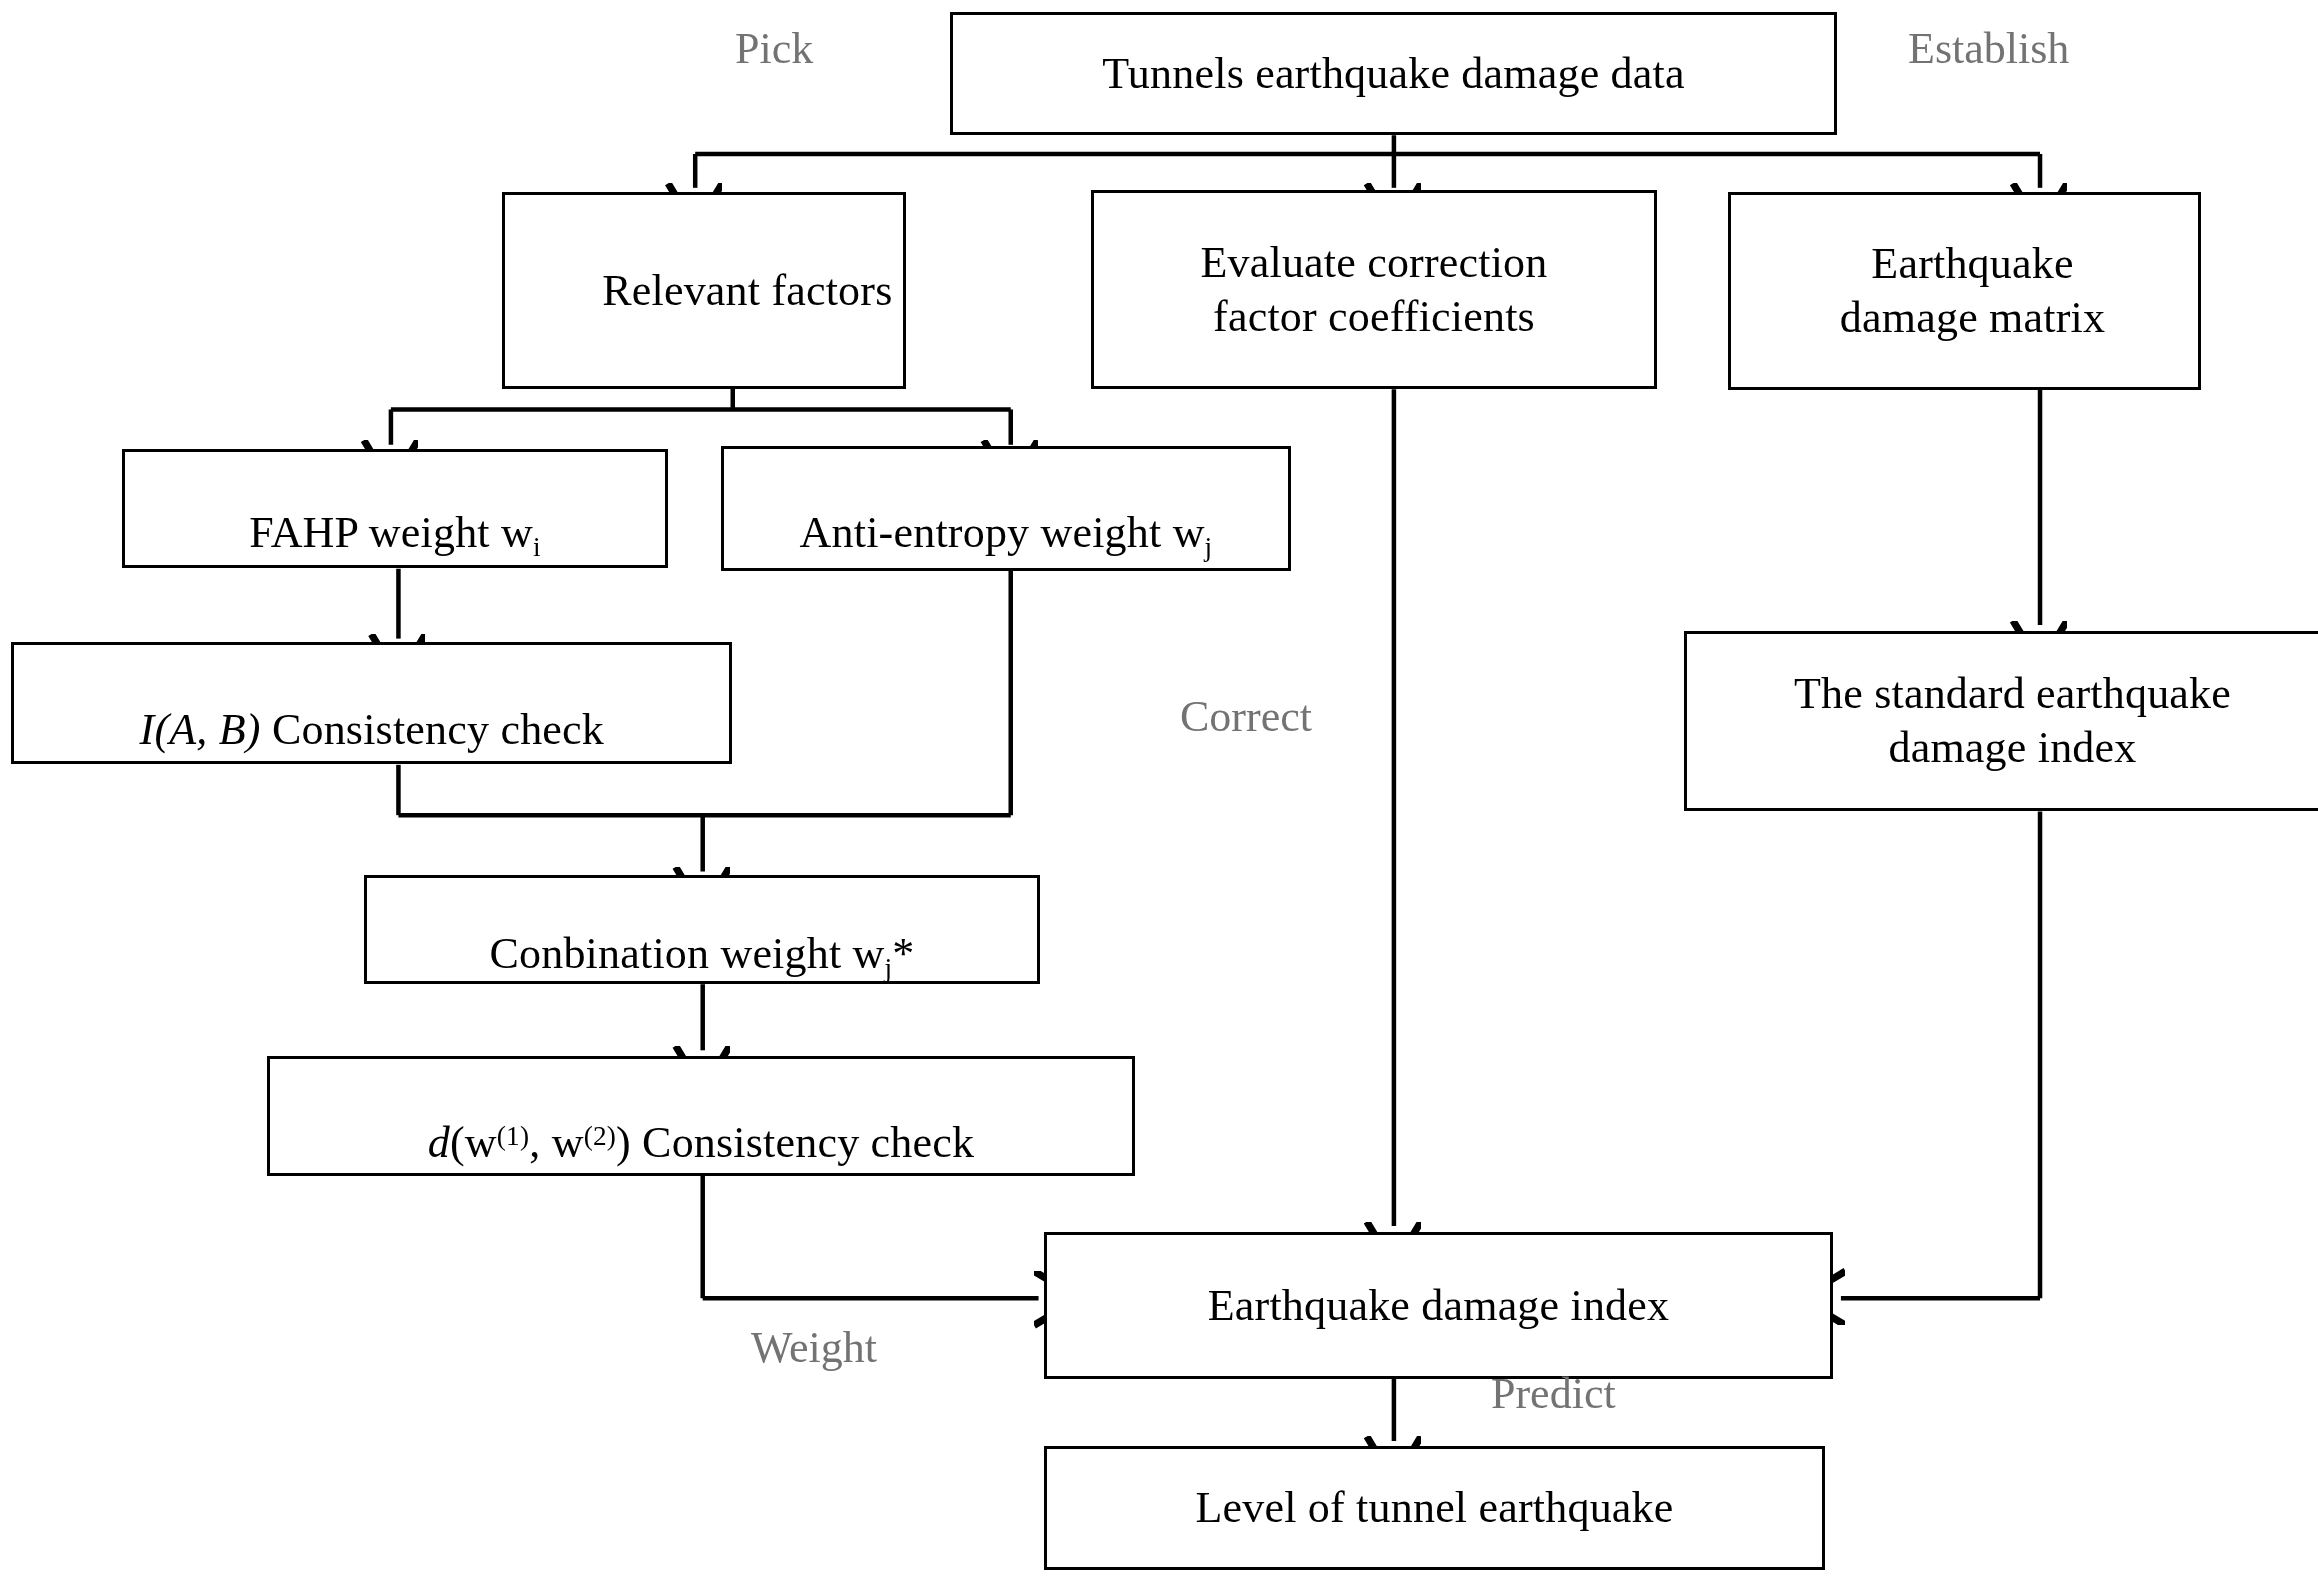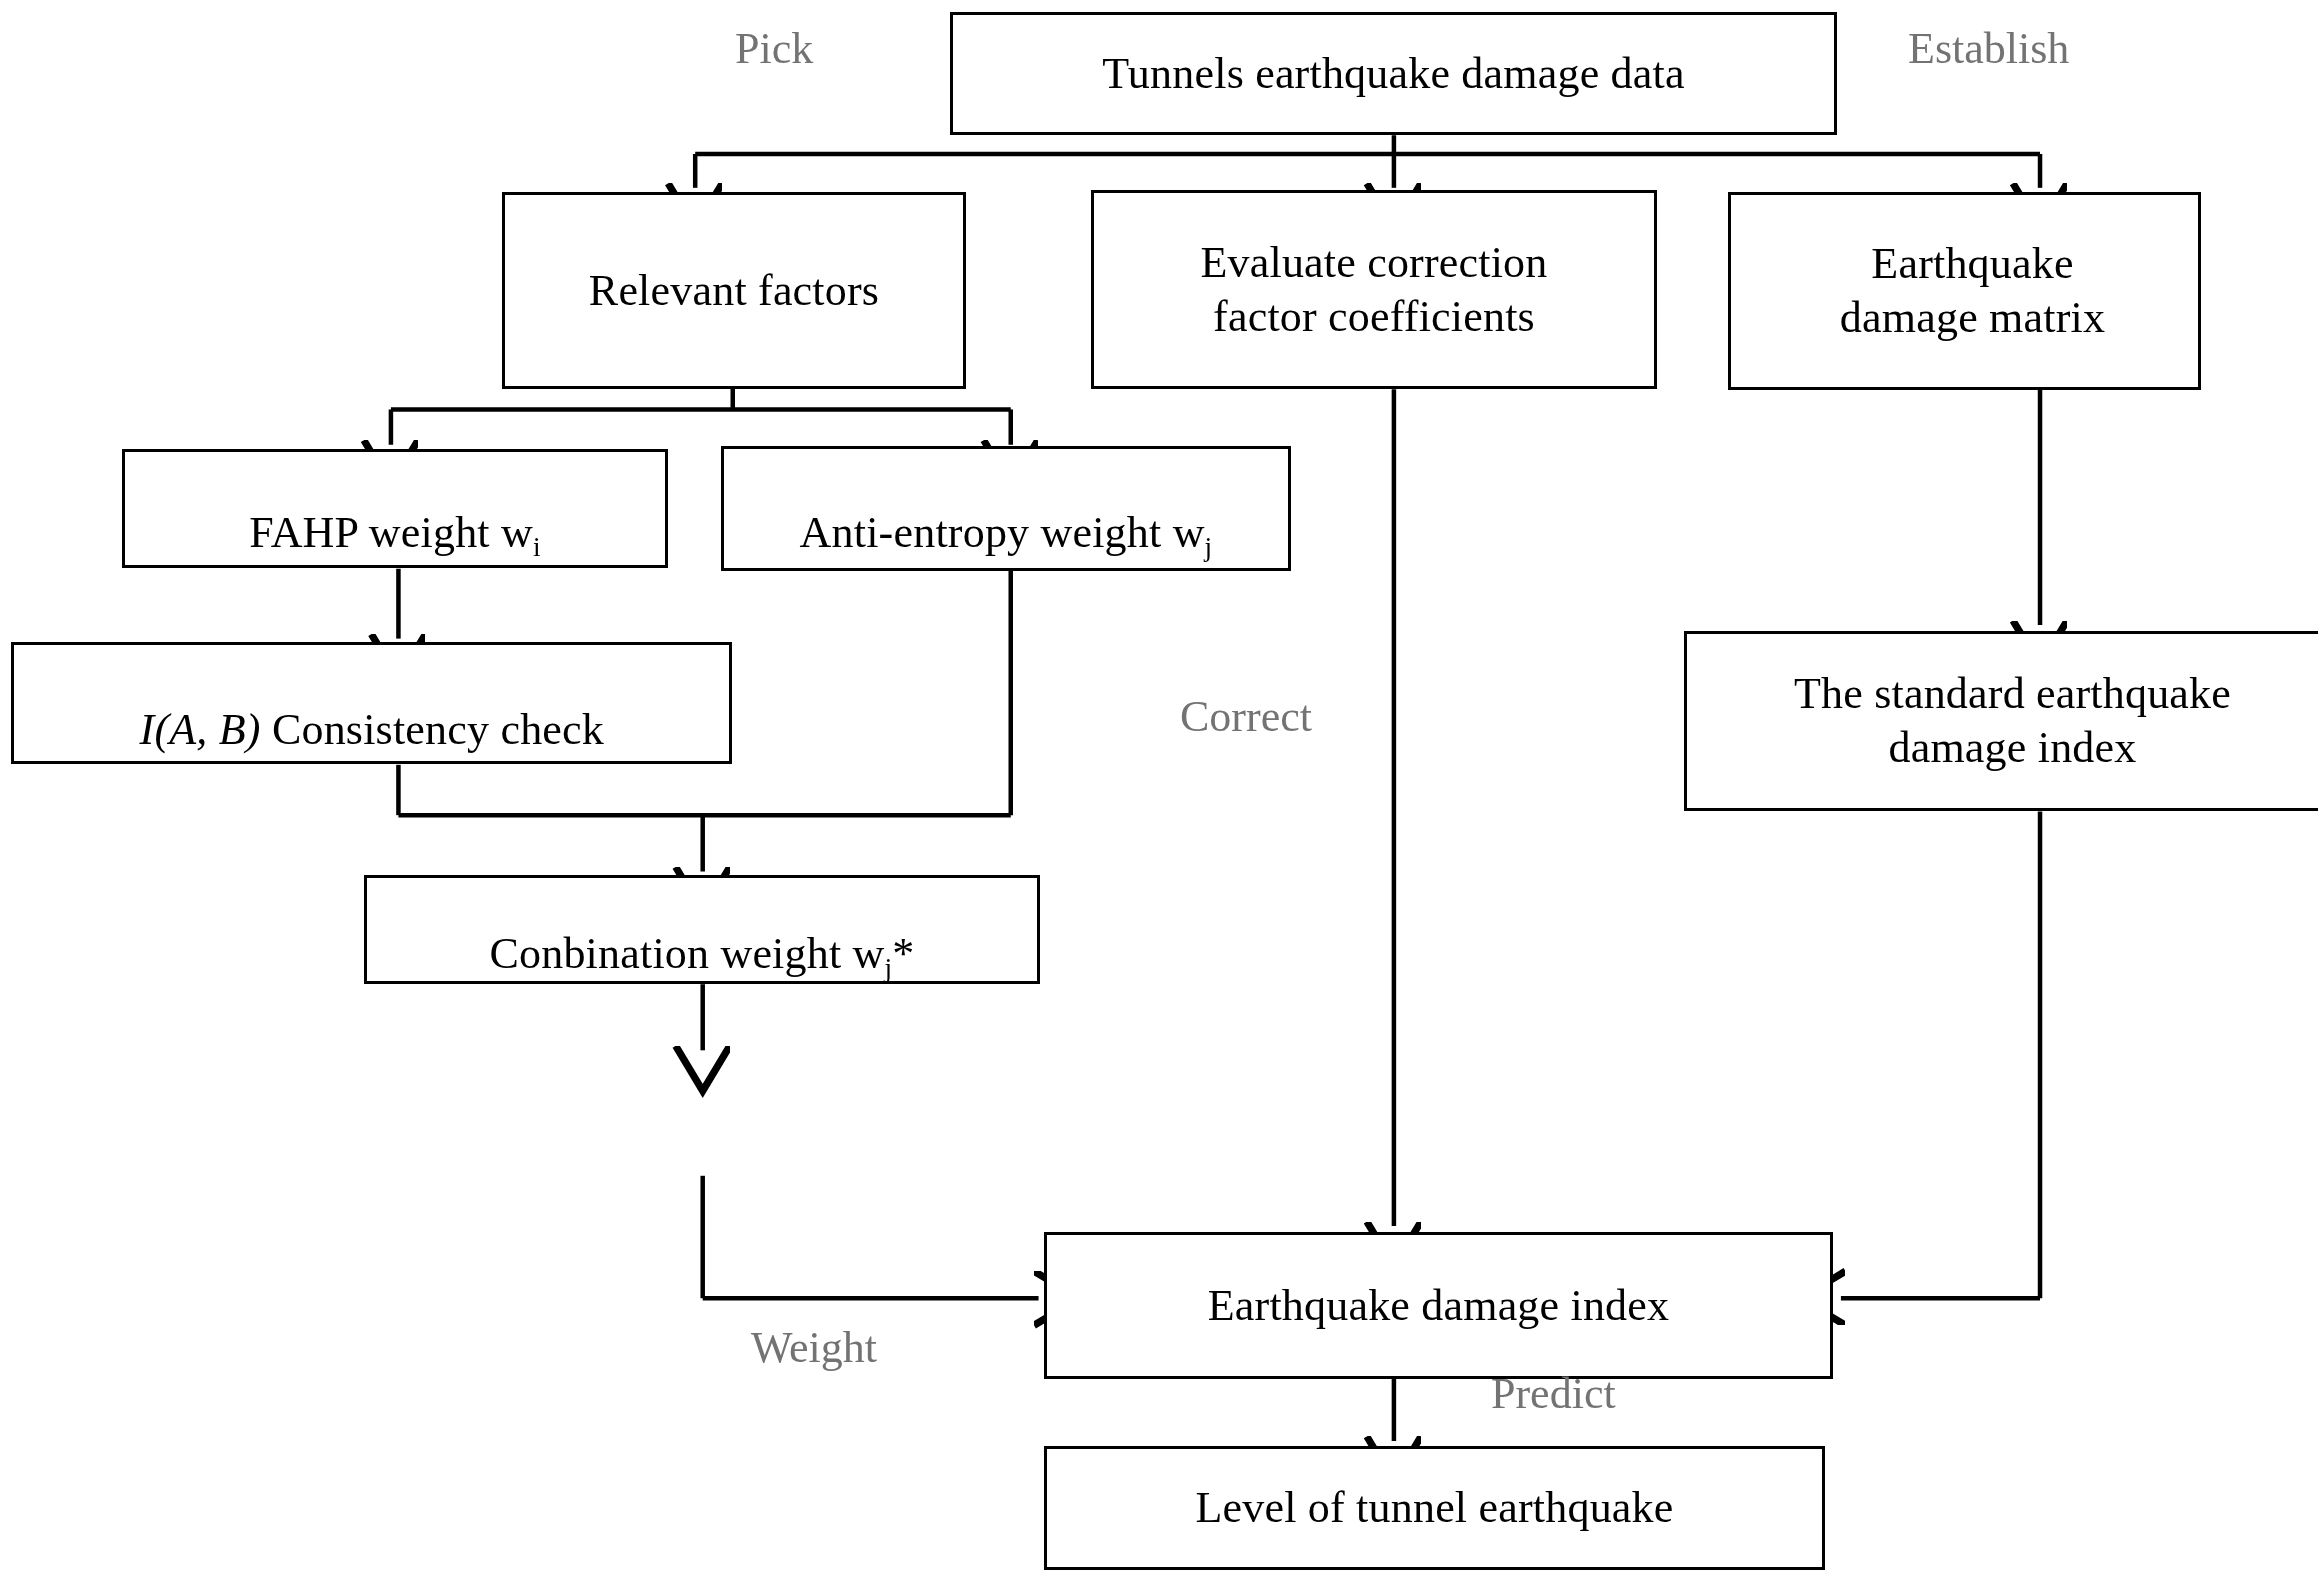--- a/index.html
+++ b/index.html
@@ -106,21 +106,21 @@
       <path d="M 2715 1728 L 2450 1728" marker-end="url(#ah)"></path>
 
       <path d="M 1855 1810 L 1855 1918" marker-end="url(#ah)"></path>
     </g>
   </svg>
 
   <div class="node" style="left:950px; top:12px; width:887px; height:123px;">
     <span class="label">Tunnels earthquake damage data</span>
   </div>
 
-  <div class="node" style="left:502px; top:192px; width:464px; height:197px;">
+  <div class="node" style="left:502px; top:192px; width:404px; height:197px;justify-content:flex-end;">
     <span class="label">Relevant factors</span>
   </div>
 
   <div class="node" style="left:1091px; top:190px; width:566px; height:199px;">
     <span class="label">Evaluate correction
 factor coefficients</span>
   </div>
 
   <div class="node" style="left:1728px; top:192px; width:473px; height:198px;padding-left:16px;">
     <span class="label">Earthquake
@@ -144,20 +144,25 @@
       <span class="it">I(A, B)</span><span> Consistency  check</span>
     </span>
   </div>
 
   <div class="node" style="left:364px; top:875px; width:676px; height:109px;">
     <span class="label">
       <span>Conbination weight w</span><span class="sub">j</span><span>*</span>
     </span>
   </div>
 
+  <div class="node" style="left:267px; top:1056px; width:868px; height:120px;">
+    <span class="label">
+      <span class="it">d</span><span>(w</span><span class="sup">(1)</span><span>, w</span><span class="sup">(2)</span><span>) Consistency  check</span>
+    </span>
+  </div>
 
   <div class="node" style="left:1649px; top:631px; width:657px; height:180px;margin-left:35px;">
     <span class="label">The standard earthquake
 damage index</span>
   </div>
 
   <div class="node" style="left:1044px; top:1232px; width:789px; height:147px;">
     <span class="label">Earthquake damage index</span>
   </div>
 

